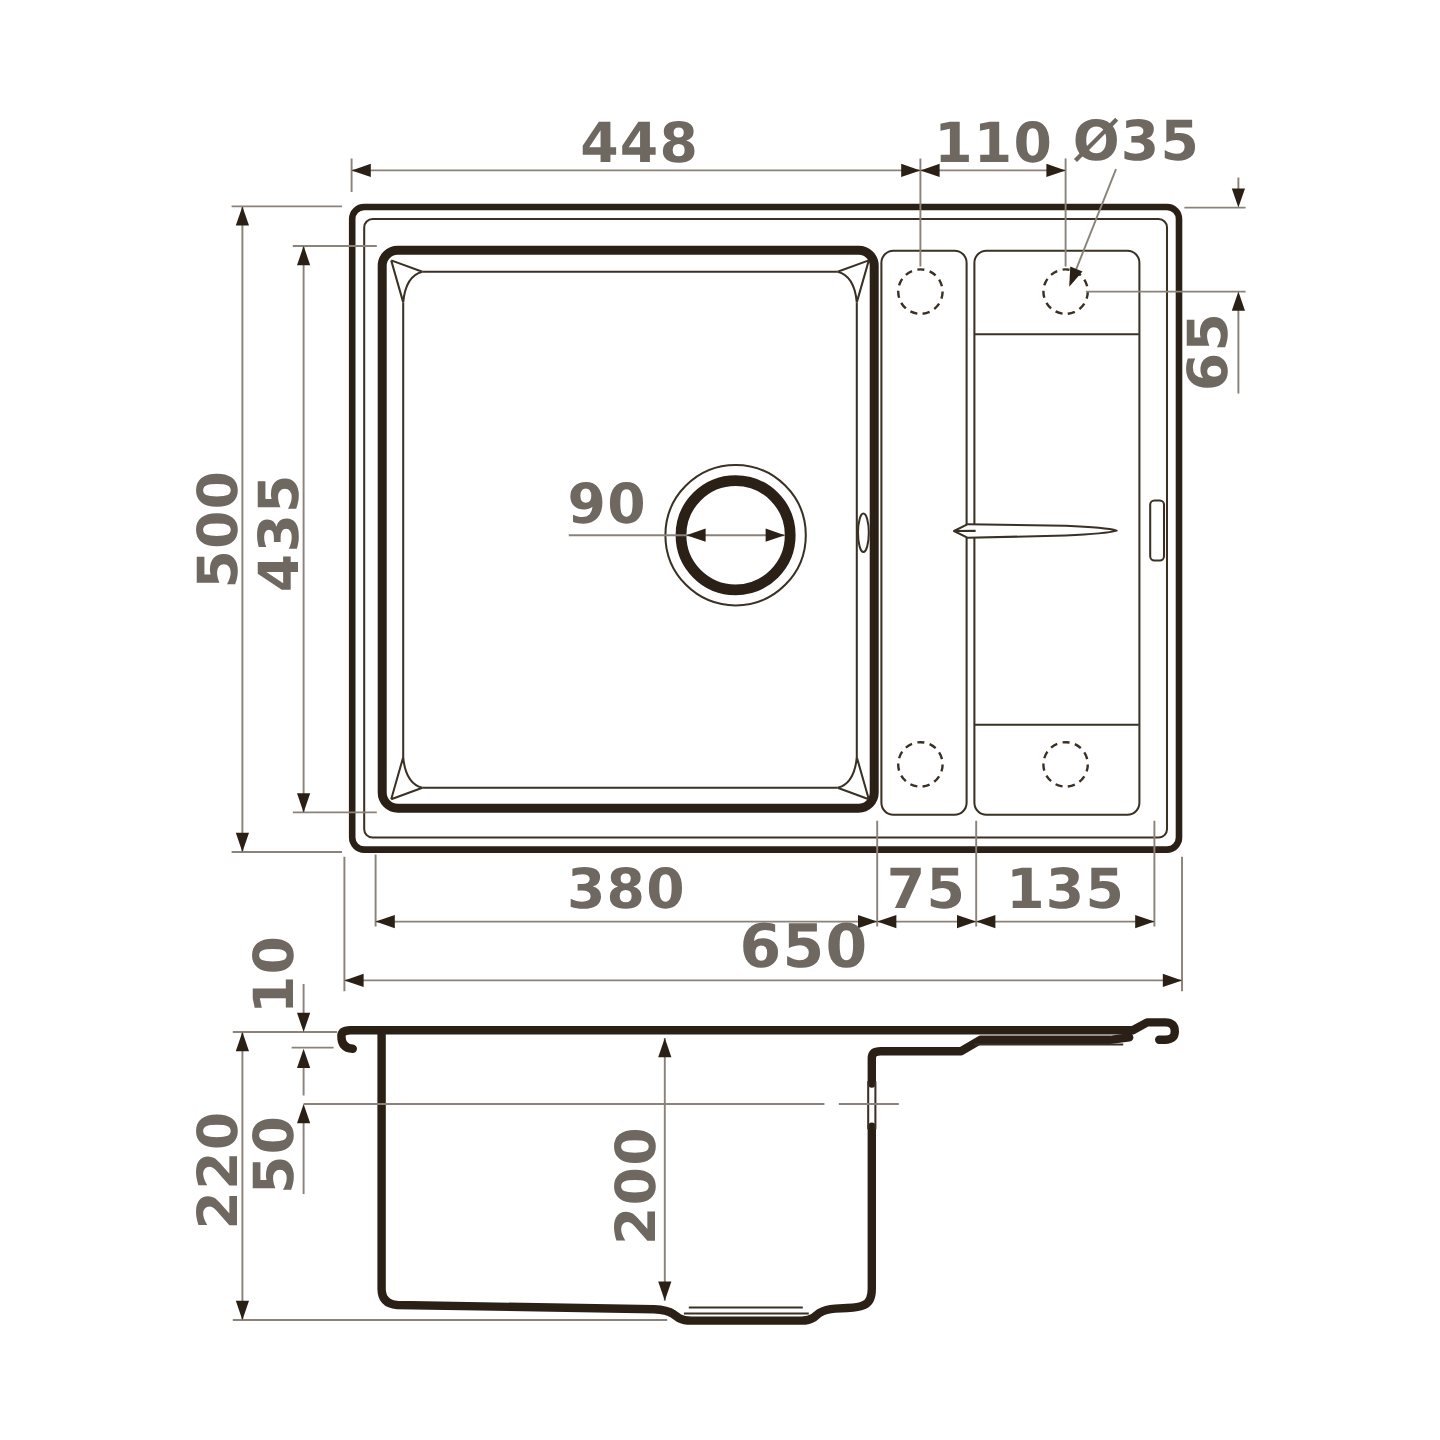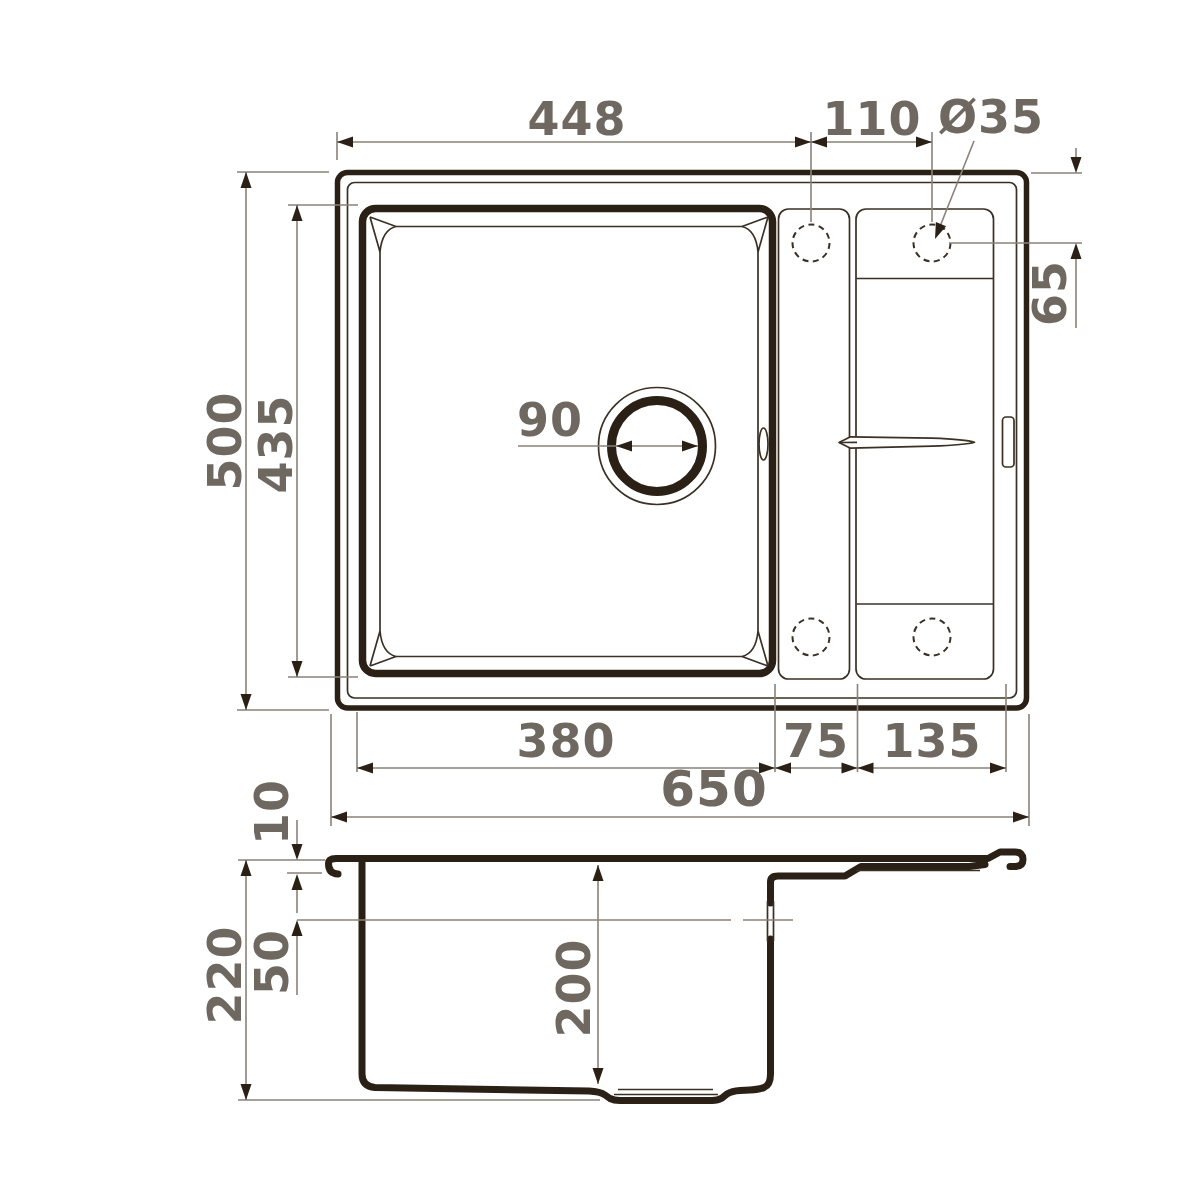--- a/index.html
+++ b/index.html
@@ -1,17 +1,17 @@
 <!DOCTYPE html>
 <html><head>
 <meta charset="utf-8">
 <style>
   html,body{margin:0;padding:0;background:#ffffff;}
   .stage{width:971px;height:1200px;background:#fff;position:relative;
-         font-family:"DejaVu Sans","Liberation Sans",sans-serif;margin-left:44px;}
+         font-family:"DejaVu Sans","Liberation Sans",sans-serif;}
   svg{display:block;}
   
   .thick   {stroke:#2b2015;stroke-width:5.5;fill:none;}
   .thick8  {stroke:#2b2015;stroke-width:7.5;fill:none;}
   .thick7  {stroke:#2b2015;stroke-width:7;fill:none;stroke-linecap:round;stroke-linejoin:round;}
   .thin    {stroke:#3a3024;stroke-width:1.7;fill:none;}
   .thinr   {stroke:#3a3024;stroke-width:1.7;fill:none;stroke-linejoin:round;}
   .dash    {stroke:#3a3024;stroke-width:2;fill:none;stroke-dasharray:6 4.5;}
   .dim     {stroke:#8b8279;stroke-width:1.6;fill:none;}
   .arr     {fill:#2b2015;stroke:none;}

